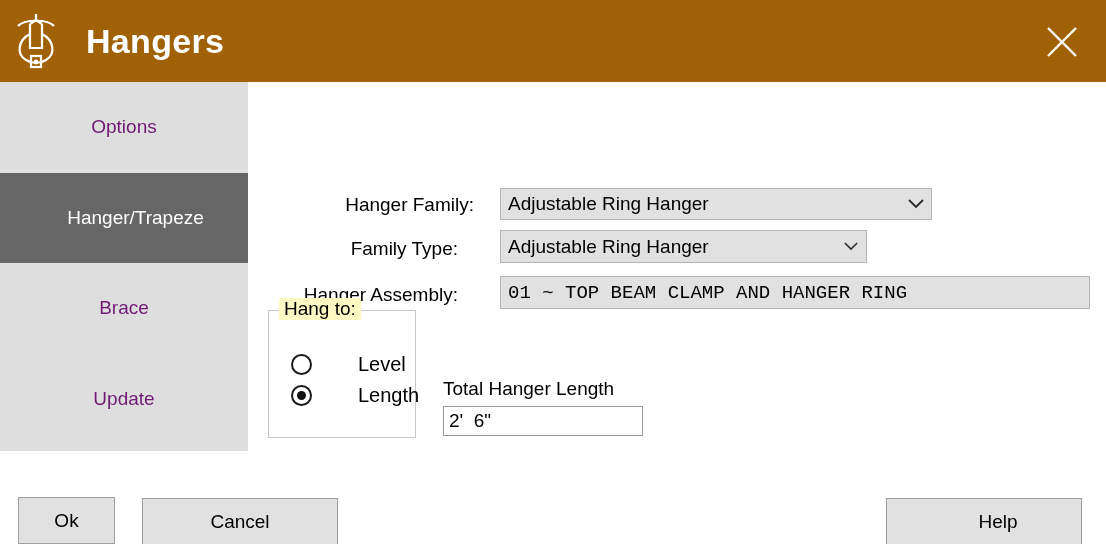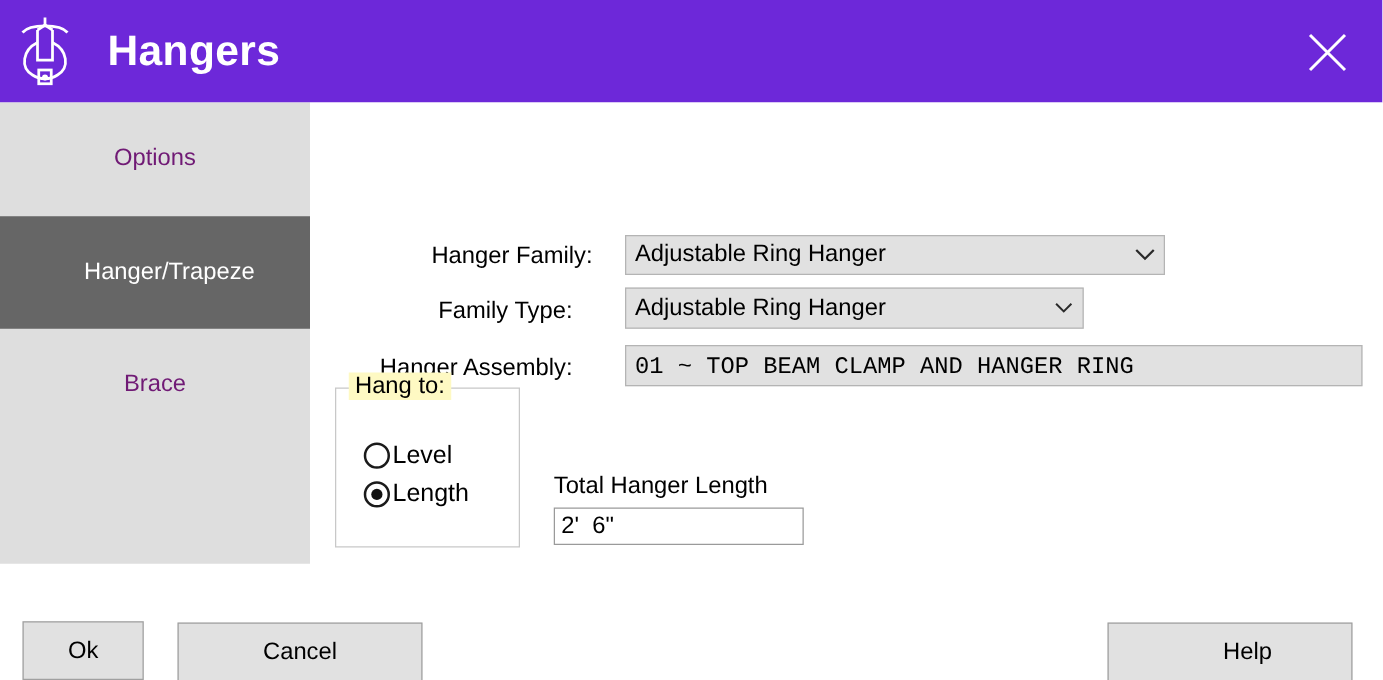--- a/index.html
+++ b/index.html
@@ -16,21 +16,21 @@
     position: relative;
   }
 
   
   .titlebar {
     position: absolute;
     left: 0;
     top: 0;
     width: 1106px;
     height: 82px;
-    background: #6d28d9;
+    background: #a16207;
     display: flex;
     align-items: center;
   }
   .app-logo {
     width: 52px;
     height: 62px;
     margin-left: 10px;
     flex: 0 0 auto;
   }
   .title-text {
@@ -159,20 +159,21 @@
     color: #000000;
     white-space: nowrap;
     user-select: none;
   }
   .radio-row {
     position: absolute;
     display: flex;
     align-items: center;
     cursor: pointer;
     user-select: none;
+    gap: 44px;
   }
   .radio-mark {
     width: 21px;
     height: 21px;
     border: 2px solid #1a1a1a;
     border-radius: 50%;
     box-sizing: border-box;
     flex: 0 0 auto;
     position: relative;
     background: #ffffff;
@@ -273,20 +274,23 @@
 <div class="sidebar">
   <div class="side-item">
     <span>Options</span>
   </div>
   <div class="side-item selected">
     <span>Hanger/Trapeze</span>
   </div>
   <div class="side-item">
     <span>Brace</span>
   </div>
+  <div class="side-item">
+    <span>Update</span>
+  </div>
 </div>
 
 <div class="main">
 
   <div class="field-label" style="left:16px; top:112px; width:210px;">Hanger Family:</div>
   <div class="combo" style="left:252px; top:106px; width:432px; height:32px;">
     <span class="combo-text">Adjustable Ring Hanger</span>
     <span class="chev">
       <svg width="16" height="10" viewBox="0 0 16 10">
           <path d="M1 1 L8 8 L15 1" stroke="#2b2b2b" stroke-width="1.8" fill="none"></path>

